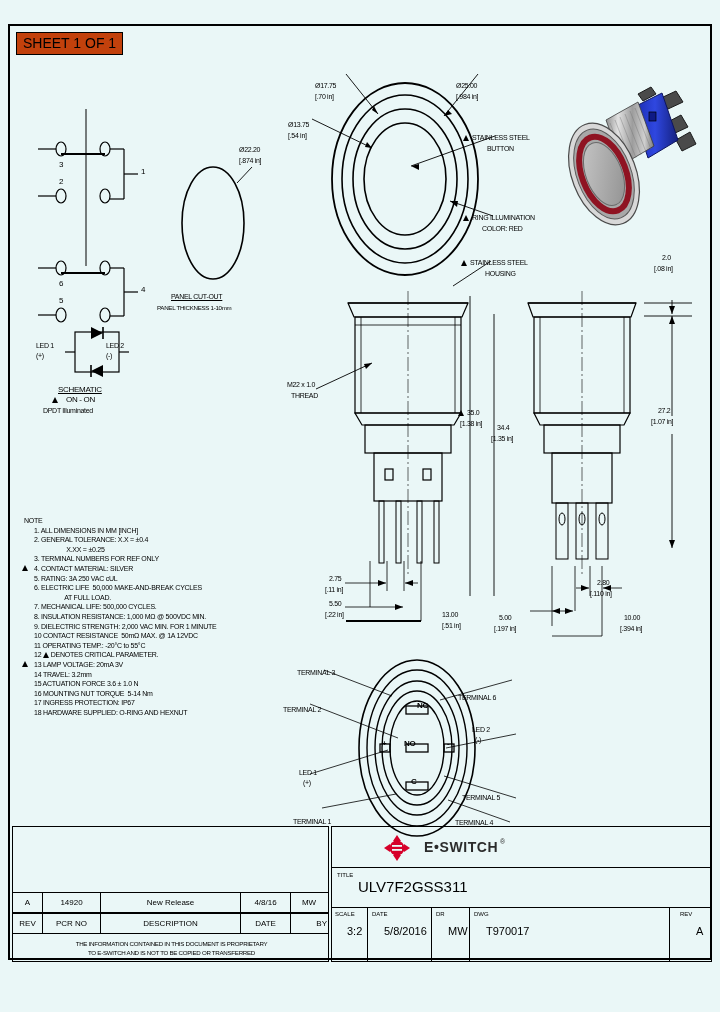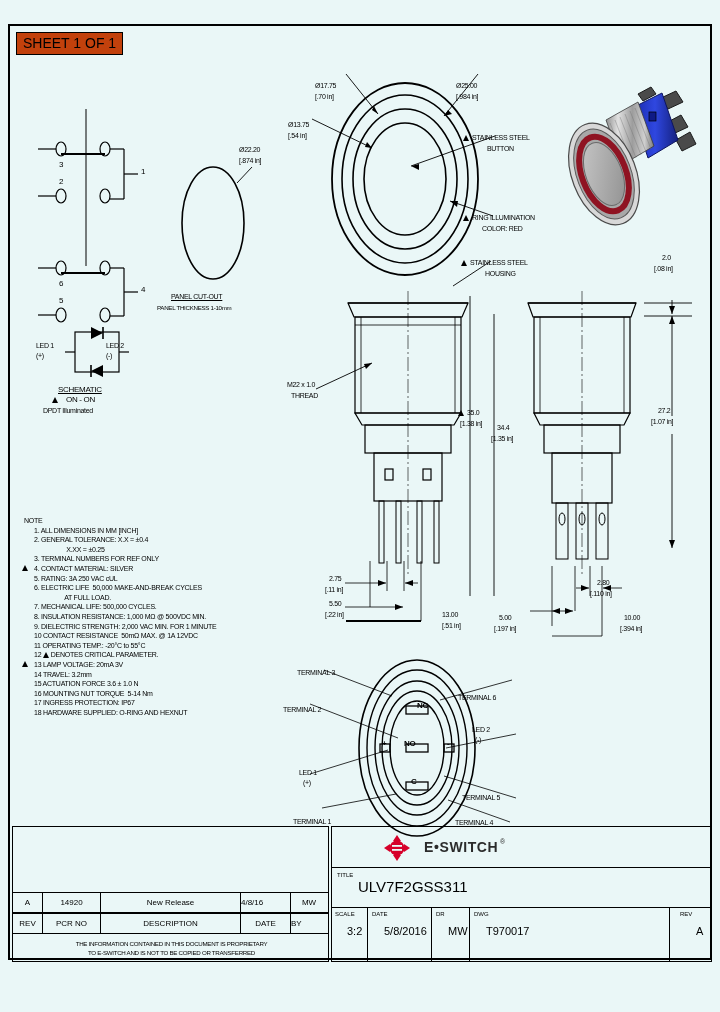--- a/index.html
+++ b/index.html
@@ -377,30 +377,30 @@
       </div>
   </div>
 
   <div class="tb" style="left:0px;top:800px;width:321px;height:136px;border-width:0;">
     <div class="abs" style="left:2px;top:0px;width:317px;height:66px;border:1.5px solid #000;border-bottom:0;box-sizing:border-box;"></div>
 
     <div class="abs" style="left:2px;top:66px;width:317px;height:21px;border:1.5px solid #000;box-sizing:border-box;">
       <div class="abs" style="left:0;top:0;width:30px;height:100%;border-right:1px solid #000;box-sizing:border-box;text-align:center;font-size:8px;line-height:19px;">A</div>
       <div class="abs" style="left:30px;top:0;width:58px;height:100%;border-right:1px solid #000;box-sizing:border-box;text-align:center;font-size:8px;line-height:19px;">14920</div>
       <div class="abs" style="left:88px;top:0;width:140px;height:100%;border-right:1px solid #000;box-sizing:border-box;text-align:center;font-size:8px;line-height:19px;">New Release</div>
-      <div class="abs" style="left:228px;top:0;width:50px;height:100%;border-right:1px solid #000;box-sizing:border-box;text-align:left;font-size:8px;line-height:19px;">4/8/16</div>
+      <div class="abs" style="left:228px;top:0;width:50px;height:100%;border-right:1px solid #000;box-sizing:border-box;text-align:center;font-size:8px;line-height:19px;">4/8/16</div>
       <div class="abs" style="left:278px;top:0;width:36px;height:100%;box-sizing:border-box;text-align:center;font-size:8px;line-height:19px;">MW</div>
     </div>
 
     <div class="abs" style="left:2px;top:87px;width:317px;height:21px;border:1.5px solid #000;box-sizing:border-box;">
       <div class="abs" style="left:0;top:0;width:30px;height:100%;border-right:1px solid #000;box-sizing:border-box;text-align:center;font-size:8px;line-height:19px;">REV</div>
       <div class="abs" style="left:30px;top:0;width:58px;height:100%;border-right:1px solid #000;box-sizing:border-box;text-align:center;font-size:8px;line-height:19px;">PCR NO</div>
       <div class="abs" style="left:88px;top:0;width:140px;height:100%;border-right:1px solid #000;box-sizing:border-box;text-align:center;font-size:8px;line-height:19px;">DESCRIPTION</div>
       <div class="abs" style="left:228px;top:0;width:50px;height:100%;border-right:1px solid #000;box-sizing:border-box;text-align:center;font-size:8px;line-height:19px;">DATE</div>
-      <div class="abs" style="left:278px;top:0;width:36px;height:100%;box-sizing:border-box;text-align:left;font-size:8px;line-height:19px;">BY</div>
+      <div class="abs" style="left:278px;top:0;width:36px;height:100%;box-sizing:border-box;text-align:right;font-size:8px;line-height:19px;">BY</div>
     </div>
 
     <div class="abs" style="left:2px;top:108px;width:317px;height:28px;border:1.5px solid #000;border-top:0;box-sizing:border-box;">
       <div class="txt t6 ctr" style="left:0;top:6px;width:317px;white-space:normal;">THE INFORMATION CONTAINED IN THIS DOCUMENT IS PROPRIETARY</div>
       <div class="txt t6 ctr" style="left:0;top:15px;width:317px;white-space:normal;">TO E-SWITCH AND IS NOT TO BE COPIED OR TRANSFERRED</div>
     </div>
   </div>
 
   <div class="abs" style="left:321px;top:800px;width:381px;height:136px;">
 

